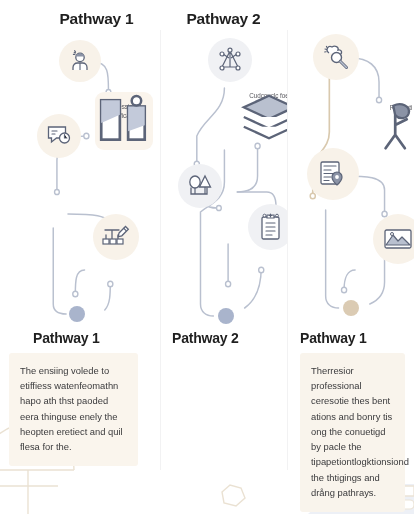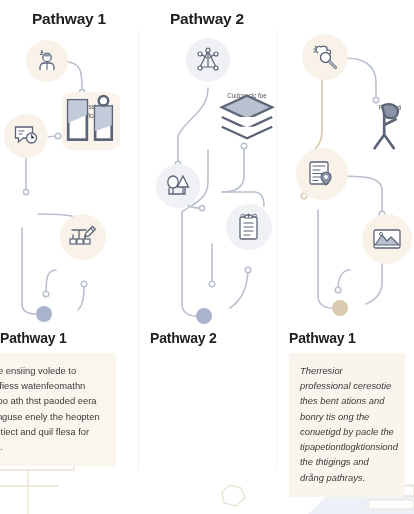--- a/index.html
+++ b/index.html
@@ -23,20 +23,21 @@
     pointer-events: none;
     z-index: 0;
   }
 
   
   .columns {
     position: absolute;
     inset: 0;
     display: flex;
     z-index: 1;
+    padding-left: 33px;
   }
   .col {
     position: relative;
     flex: 1 1 0;
     min-width: 0;
   }
   .col + .col::before {
     content: "";
     position: absolute;
     left: 0;
@@ -139,21 +140,21 @@
     padding: 10px 11px 12px;
     font-size: 9.4px;
     line-height: 1.62;
     color: #3a3a3c;
     box-sizing: border-box;
   }
   .col1 .summary { left: -24px; right: 22px; }
   .col1 .summary-title { padding-left: 24px; }
   .col2 .summary { left: 12px; right: 14px; }
   .col3 .summary { left: 13px; right: 9px; }
-  .col3 .summary-body { background: #f9f4ec; font-style: italic; }
+  .col3 .summary-body { background: #f9f4ec; }
 </style>
 </head>
 <body>
 
 <div class="watermarks">
   <svg width="414" height="514" viewBox="0 0 414 514">
     <g stroke="#d9c9ae" stroke-width="1.4" fill="none" opacity="0.55">
       <path d="M-18 470 A46 46 0 0 1 74 470"></path>
       <path d="M28 470 L28 514 M-18 470 L74 470"></path>
       <path d="M-2 486 L58 486"></path>

